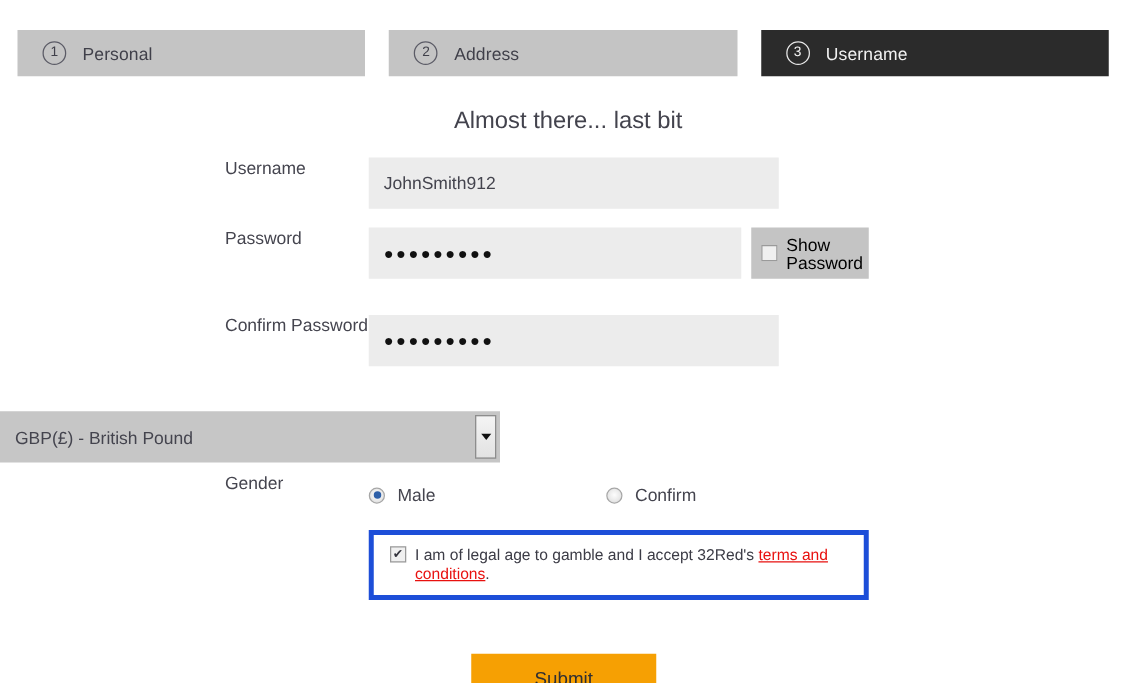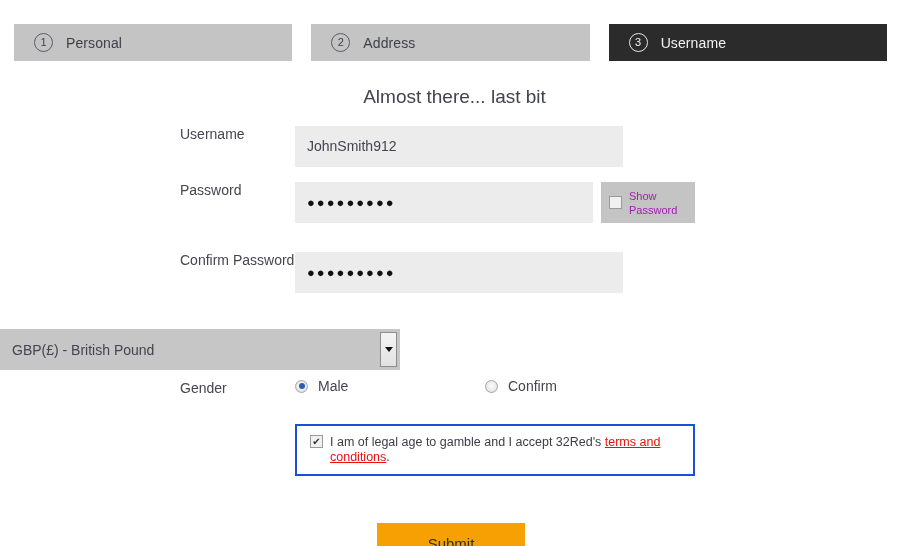--- a/index.html
+++ b/index.html
@@ -147,22 +147,22 @@
     flex: 0 0 auto;
     margin-right: 7px;
   }
   .chk.checked::after {
     content: "\2714";
     font-size: 10px;
     color: #33333c;
     line-height: 1;
   }
   .show-password-label {
-    font-size: 11px;
-    color: #a21caf;
+    font-size: 14px;
+    color: #000000;
     line-height: 14px;
     white-space: pre-line;
   }
 
   
   .select-box {
     width: 400px;
     height: 41px;
     background: #c6c6c6;
     display: flex;
@@ -228,21 +228,21 @@
     height: 6px;
     border-radius: 50%;
     background: #2d5fa8;
   }
   .radio-label { font-size: 14px; color: #44444e; }
 
   
   .terms-box {
     width: 400px;
     min-height: 42px;
-    border: 2px solid #1d4ed8;
+    border: 4px solid #1d4ed8;
     background: #ffffff;
     box-sizing: border-box;
     display: flex;
     align-items: flex-start;
     padding: 9px 10px 9px 13px;
   }
   .terms-text {
     font-size: 12.5px;
     color: #3c3c46;
     line-height: 15px;
@@ -330,21 +330,21 @@
     <div class="field-wrap">
       <div class="select-box">
         <span>GBP(£) - British Pound</span>
         <span class="select-arrow-btn">
           <span class="caret"></span>
         </span>
       </div>
     </div>
   </div>
 
-  <div class="form-row" style="top:242px;align-items:flex-end;">
+  <div class="form-row" style="top:252px;">
     <div class="field-label">Gender</div>
     <div class="field-wrap">
       <div class="radio-group">
         <label class="radio-item first">
           <span class="radio-dot selected"></span>
           <span class="radio-label">Male</span>
         </label>
         <label class="radio-item">
           <span class="radio-dot"></span>
           <span class="radio-label">Confirm</span>

